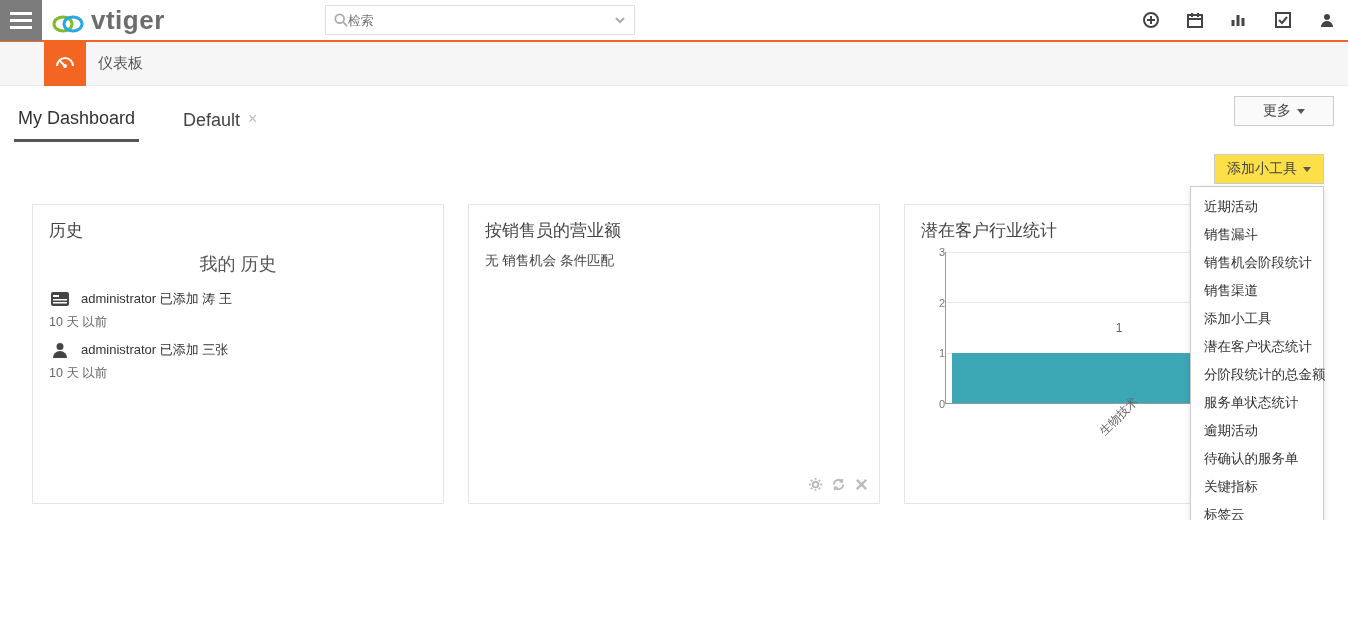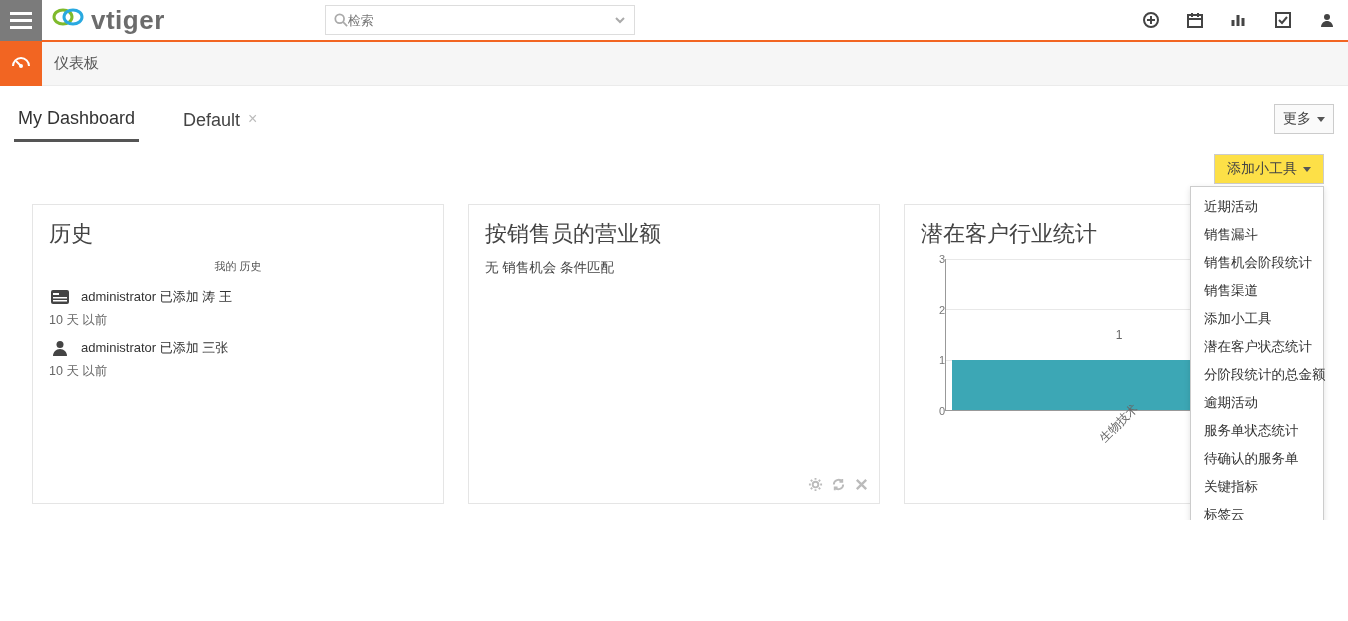--- a/index.html
+++ b/index.html
@@ -4,55 +4,55 @@
 <style>
 * { margin: 0; padding: 0; box-sizing: border-box; font-family: 'Helvetica Neue', Helvetica, Arial, sans-serif; }
 body { background: #fff; color: #333; font-size: 14px; }
 
 .top-bar { height: 42px; display: flex; align-items: center; border-bottom: 2px solid #f26522; position: relative; }
 .menu-btn { width: 42px; height: 42px; background: #7b7b7b; display:flex; align-items:center; justify-content:center; }
 .menu-btn span { display:block; width:22px; height:3px; background:#fff; position:relative;}
 .menu-btn span::before, .menu-btn span::after { content:""; position:absolute; left:0; width:22px; height:3px; background:#fff;}
 .menu-btn span::before{top:-7px;} .menu-btn span::after{top:7px;}
 
-.logo { display:flex; align-items:flex-start; margin-left:10px; font-size:26px; color:#6c6c6c; letter-spacing:0.5px; font-weight:400;}
+.logo { display:flex; align-items:flex-end; margin-left:10px; font-size:26px; color:#6c6c6c; letter-spacing:0.5px; font-weight:400;}
 .logo svg { margin-right:5px; }
 .logo .v { font-weight:600; }
 
 .search-wrap { margin-left:160px; width:310px; height:30px; border:1px solid #ddd; display:flex; align-items:center; padding:0 8px; color:#aaa;}
 .search-wrap input { flex:1; border:none; outline:none; font-size:13px; color:#888; background:transparent;}
 .search-wrap svg { fill:#aaa; }
 
 .top-icons { position:absolute; right:12px; display:flex; gap:26px; align-items:center;}
 .top-icons div { width:18px; height:18px; display:flex; align-items:center; justify-content:center;}
 .top-icons svg { fill:#444; }
 
-.sub-bar { height:44px; display:flex; align-items:center; background:#f6f6f6; border-bottom:1px solid #ebebeb;}
+.sub-bar { height:44px; display:flex; align-items:center; background:#f6f6f6; border-bottom:1px solid #ebebeb;padding-left:44px;}
 .sub-icon { width:42px; height:44px; background:#f26522; display:flex; align-items:center; justify-content:center;}
 .sub-title { margin-left:12px; color:#555; font-size:15px;}
 
 .tabs-row { display:flex; align-items:center; padding:16px 14px 0 14px; position:relative;}
 .tab { font-size:18px; color:#444; padding:6px 4px 10px; margin-right:40px; display:flex; align-items:flex-start; gap:8px;}
 .tab.active { border-bottom:3px solid #555; font-weight:500; color:#333;}
 .tab .close { color:#bbb; font-size:16px; cursor:pointer;}
-.more-btn { position:absolute; right:14px; top:18px; border:1px solid #ccc; background:#fafafa; padding:5px 8px; font-size:14px; color:#444; cursor:pointer;}
+.more-btn { position:absolute; right:14px; top:10px; border:1px solid #ccc; background:#fafafa; padding:5px 28px; font-size:14px; color:#444; cursor:pointer;}
 .caret { display:inline-block; width:0;height:0;border-left:4px solid transparent;border-right:4px solid transparent;border-top:5px solid #555; margin-left:6px; vertical-align:middle;}
 
 .toolbar-row { display:flex; justify-content:flex-end; padding:12px 24px 4px 24px; position:relative;}
 .add-widget-btn { border:1px solid #ccc; background:#fde047; padding:5px 12px; font-size:14px; color:#444; cursor:pointer;}
 
 .dropdown { position:absolute; right:24px; top:44px; width:134px; background:#fff; border:1px solid #ccc; box-shadow:0 2px 6px rgba(0,0,0,0.12); z-index:10; padding:6px 0;}
 .dropdown .item { padding:5px 13px; font-size:13.5px; color:#333; cursor:pointer; white-space:nowrap;}
 .dropdown .divider { height:1px; background:#eee; margin:5px 0;}
 
 .widgets { display:flex; gap:24px; padding:16px 32px;}
 .widget { flex:1; border:1px solid #e5e5e5; min-height:300px; padding:14px 16px; position:relative;}
-.widget h3 { font-size:22px; color:#444; font-weight:500; margin-bottom:10px;}
-
-.hist-sub { text-align:center; font-size:11px; color:#555; margin:8px 0 14px;}
+.widget h3 { font-size:17px; color:#444; font-weight:500; margin-bottom:10px;}
+
+.hist-sub { text-align:center; font-size:18px; color:#555; margin:8px 0 14px;}
 .hist-item { display:flex; align-items:flex-start; gap:10px; margin-bottom:6px;}
 .hist-item .ic { width:22px; height:18px; display:flex; align-items:center; justify-content:center;}
 .hist-item .txt { font-size:13px; color:#333;}
 .hist-time { font-size:12.5px; color:#666; margin-bottom:10px;}
 
 .empty-msg { font-size:13.5px; color:#444;}
 .widget-actions { position:absolute; right:10px; bottom:8px; display:flex; gap:8px; color:#bbb;}
 .widget-actions svg { fill:#bbb; width:15px; height:15px;}
 
 
@@ -147,22 +147,22 @@
 <div class="toolbar-row">
   <button class="add-widget-btn"><span>添加小工具</span><span class="caret"></span></button>
   <div class="dropdown" id="dropdown">
       <div class="item">近期活动</div>
       <div class="item">销售漏斗</div>
       <div class="item">销售机会阶段统计</div>
       <div class="item">销售渠道</div>
       <div class="item">添加小工具</div>
       <div class="item">潜在客户状态统计</div>
       <div class="item">分阶段统计的总金额</div>
+      <div class="item">服务单状态统计</div>
       <div class="item">逾期活动</div>
-      <div class="item">服务单状态统计</div>
       <div class="item">待确认的服务单</div>
       <div class="item">关键指标</div>
       <div class="item">标签云</div>
       <div class="item">分阶段统计的总金额</div>
       <div class="divider"></div>
       <div class="item">迷你清单</div>
       <div class="item">记事本</div>
     </div>
 </div>
 

